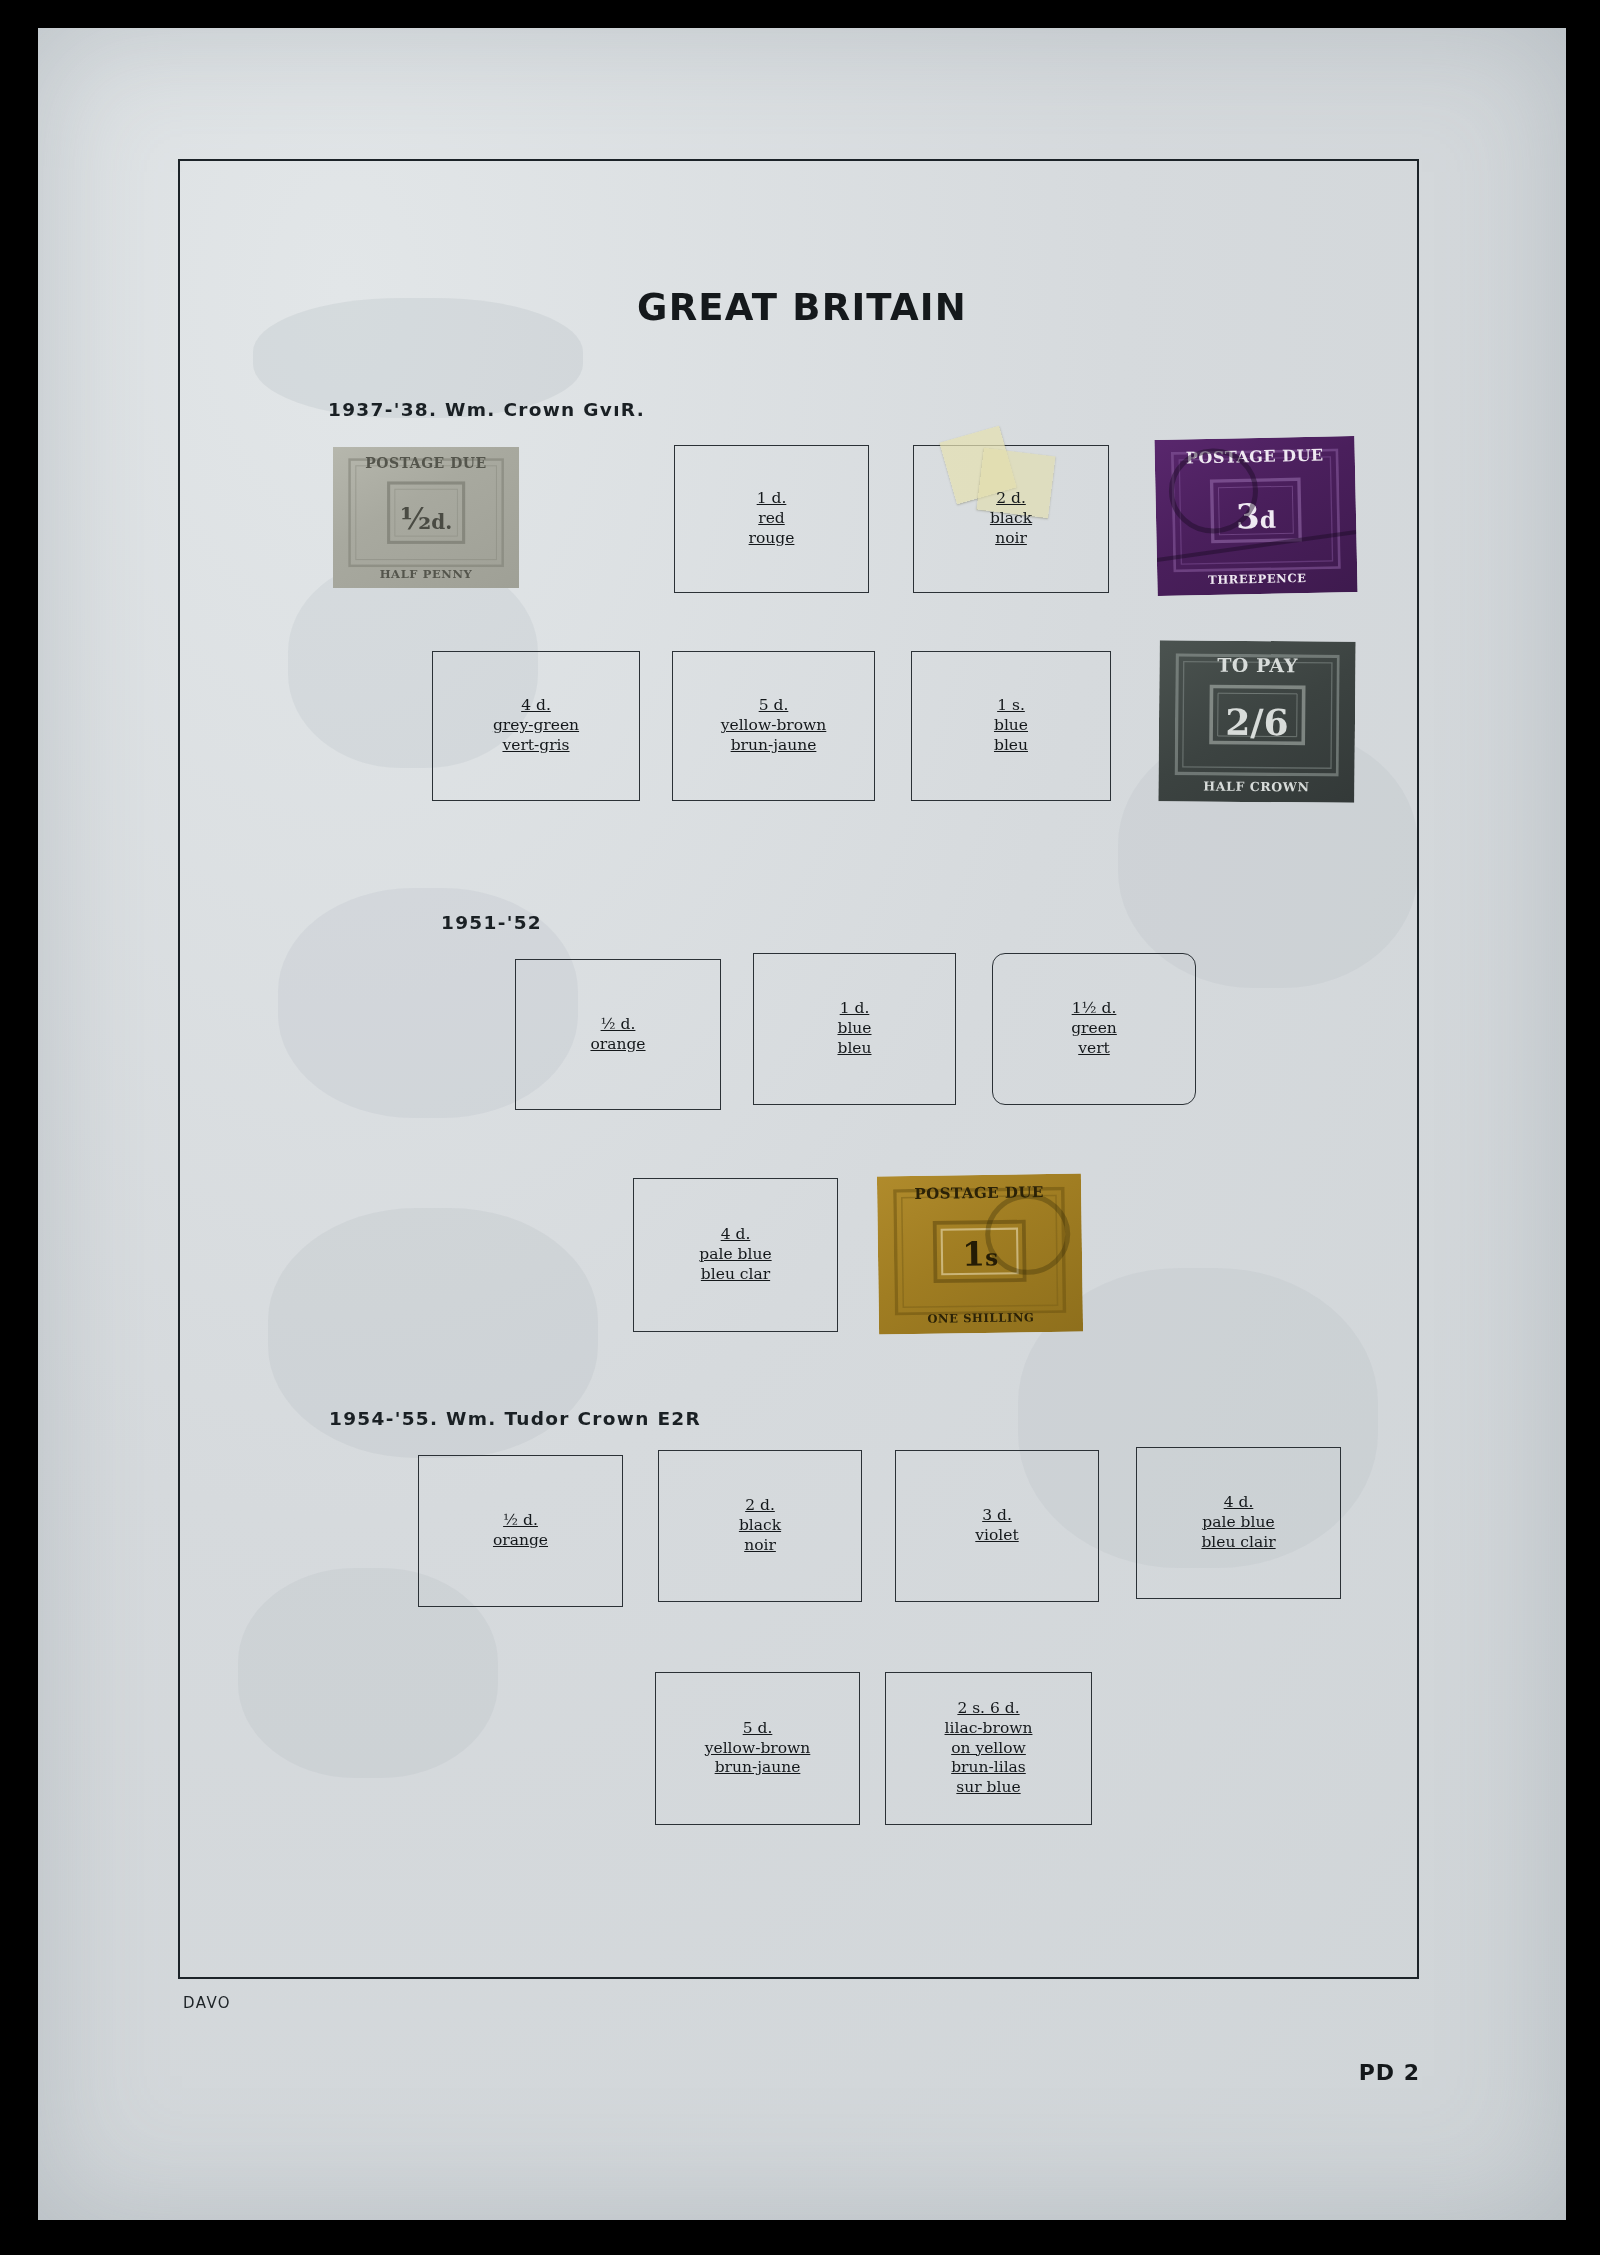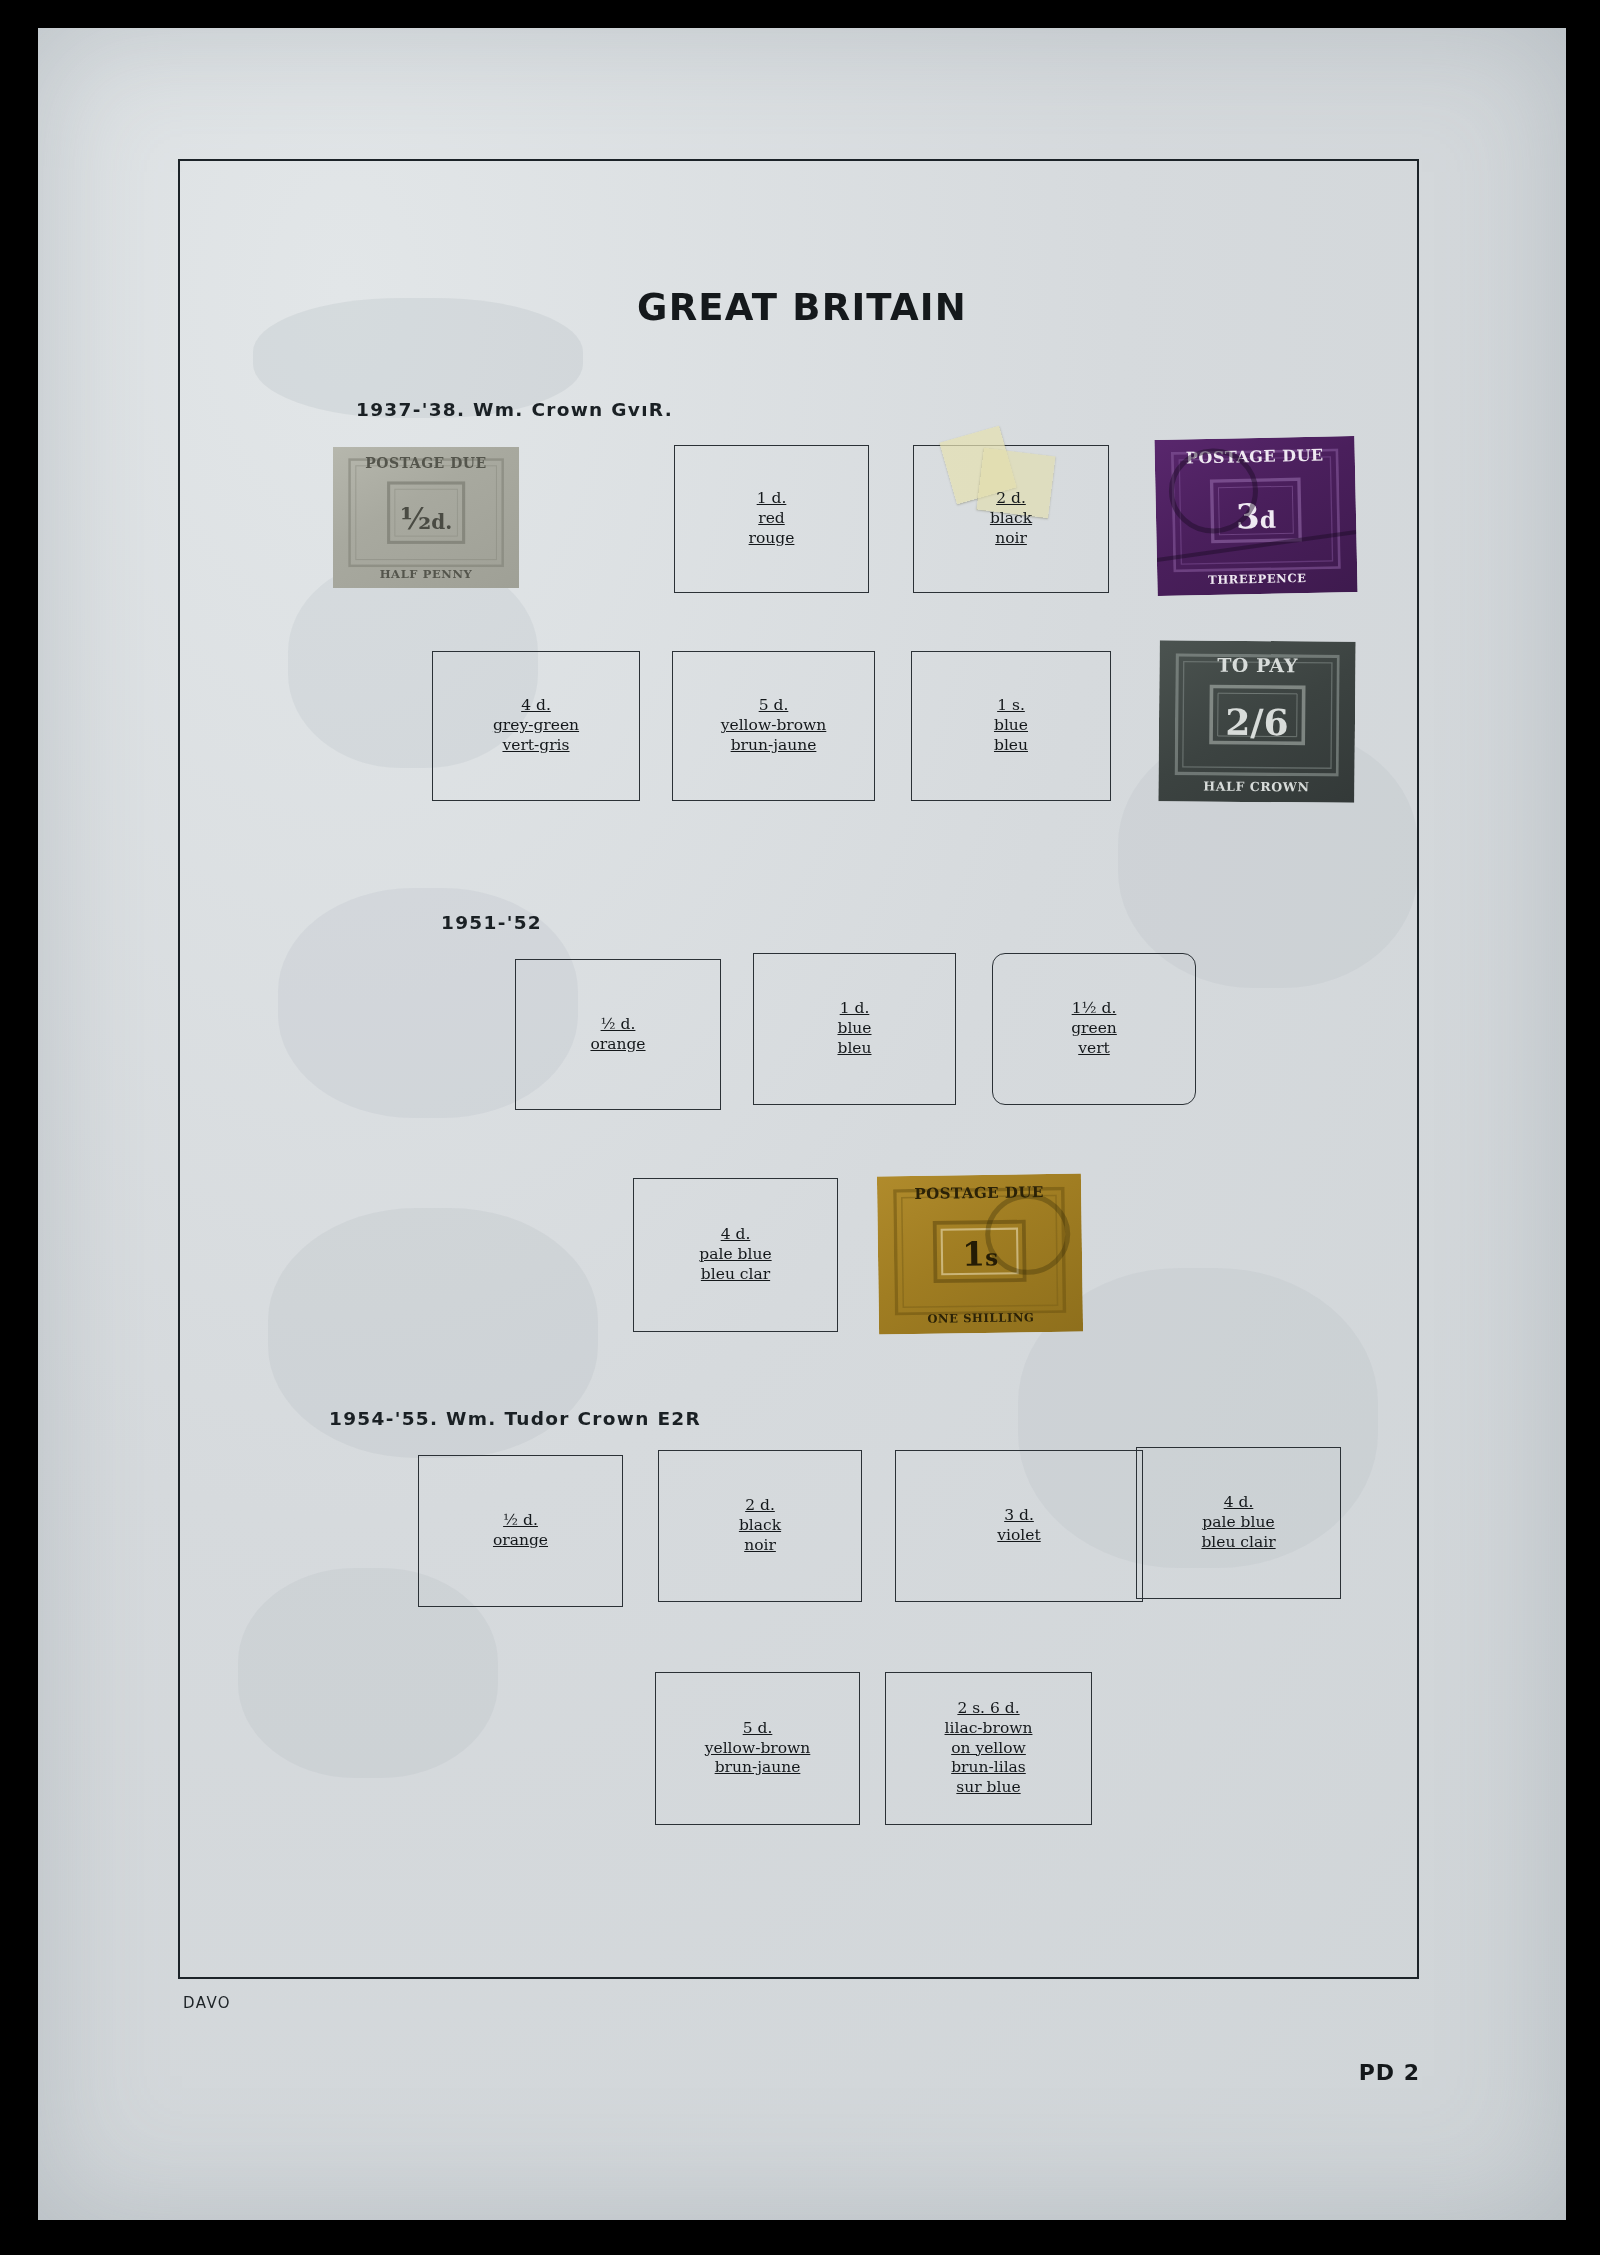--- a/index.html
+++ b/index.html
@@ -207,21 +207,21 @@
   <div class="blotch" style="left:240px;top:860px;width:300px;height:230px;background:rgba(148,158,170,0.12);"></div>
   <div class="blotch" style="left:1080px;top:700px;width:300px;height:260px;background:rgba(150,158,168,0.10);"></div>
   <div class="blotch" style="left:230px;top:1180px;width:330px;height:250px;background:rgba(150,158,168,0.12);"></div>
   <div class="blotch" style="left:980px;top:1240px;width:360px;height:300px;background:rgba(150,158,168,0.10);"></div>
   <div class="blotch" style="left:200px;top:1540px;width:260px;height:210px;background:rgba(150,158,168,0.11);"></div>
 
   <div id="border-frame"></div>
 
   <div id="page-title">GREAT BRITAIN</div>
 
-  <div class="section-heading" style="left:290px;top:371px;margin-left:28px;">1937-'38.   Wm. Crown GvıR.</div>
+  <div class="section-heading" style="left:290px;top:371px;">1937-'38.   Wm. Crown GvıR.</div>
 
   <div class="slot occupied" style="left:290px;top:417px;width:198px;height:148px;"></div>
 
   <div class="stamp s-halfpenny" style="left:295px;top:419px;width:186px;height:141px;">
     <div class="stamp-inner">
       <div class="bg"></div>
       <svg class="orn" viewBox="0 0 100 70" preserveAspectRatio="none">
         <rect x="1" y="1" width="98" height="68" fill="none" stroke="#7e7f74" stroke-width="1.6"></rect>
         <rect x="5" y="5" width="90" height="60" fill="none" stroke="#8a8b80" stroke-width="0.7"></rect>
         <rect x="26" y="16" width="48" height="38" fill="none" stroke="#6f7066" stroke-width="2"></rect>
@@ -361,21 +361,21 @@
     <div class="ln">½ d.</div>
     <div class="ln">orange</div>
   </div>
 
   <div class="slot" style="left:620px;top:1422px;width:204px;height:152px;">
     <div class="ln">2 d.</div>
     <div class="ln">black</div>
     <div class="ln">noir</div>
   </div>
 
-  <div class="slot" style="left:857px;top:1422px;width:248px;height:152px;">
+  <div class="slot" style="left:857px;top:1422px;width:204px;height:152px;">
     <div class="ln">3 d.</div>
     <div class="ln">violet</div>
   </div>
 
   <div class="slot" style="left:1098px;top:1419px;width:205px;height:152px;">
     <div class="ln">4 d.</div>
     <div class="ln">pale blue</div>
     <div class="ln">bleu clair</div>
   </div>
 

